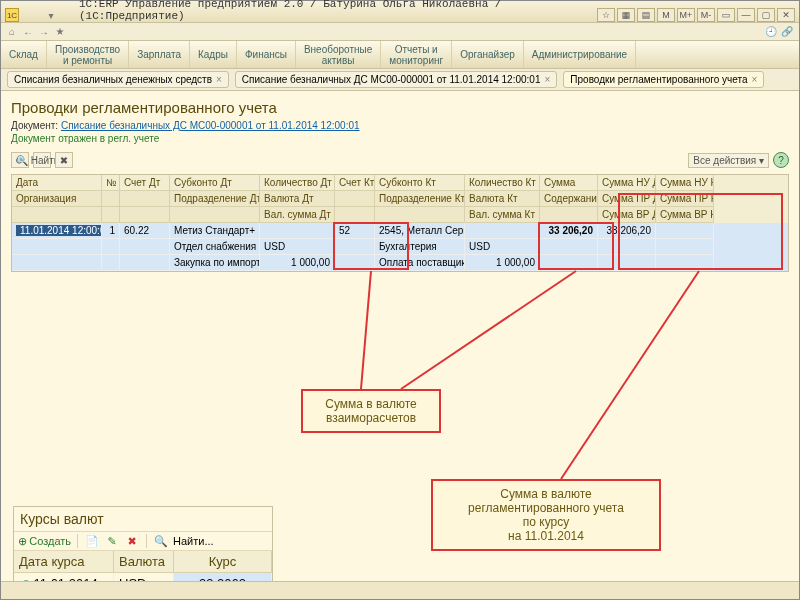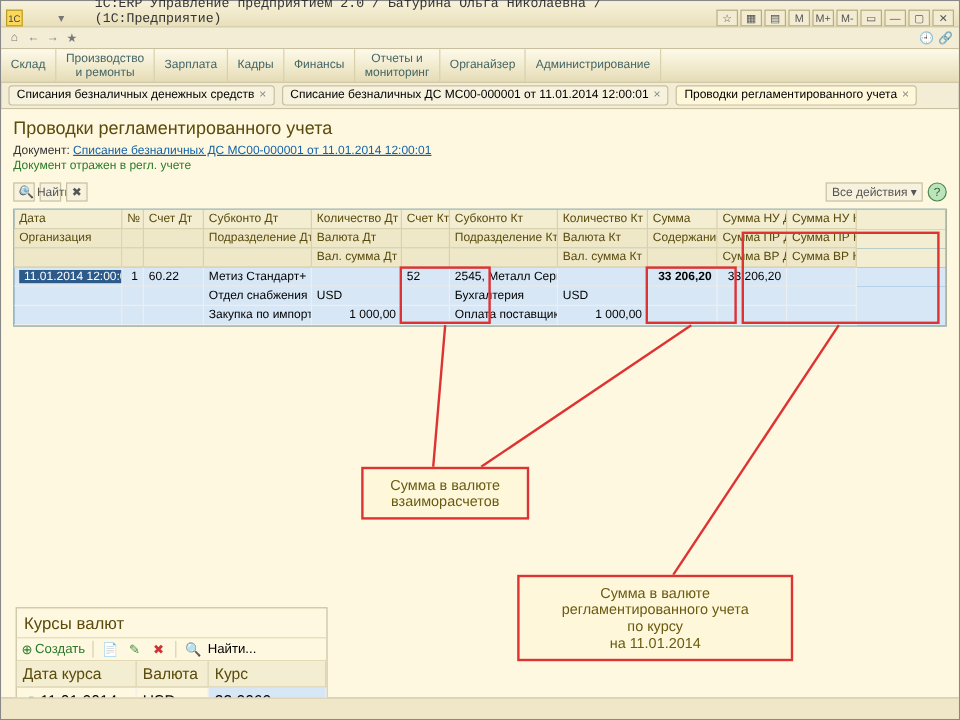--- a/index.html
+++ b/index.html
@@ -46,21 +46,21 @@
   .rates { position:absolute; left:12px; top:415px; width:260px; background:#fff8e0; border:1px solid #c9c0a0; }
   .rates-title { font-size:14px; color:#5a4b0c; padding:4px 6px; }
   .rates-tb { display:flex; align-items:center; gap:4px; padding:2px 4px; border-top:1px solid #e3dab5; border-bottom:1px solid #e3dab5;}
   .rates-tb .add { color:#2a7a2a; font-size:11px; display:flex; align-items:center; gap:2px;}
   .rates-tb .icon { width:16px; height:14px; display:flex; align-items:center; justify-content:center; font-size:11px;}
   .rates-tb .sep { width:1px; height:14px; background:#d9d0ac; margin:0 2px;}
   .rates-grid { }
   .rates-grid .rh, .rates-grid .rr { display:flex; font-size:13px; }
   .rates-grid .rh > div { background:#f3edd1; border-right:1px solid #d9d0ac; border-bottom:1px solid #d9d0ac; padding:3px 5px; color:#5a4b0c;}
   .rates-grid .rr > div { border-right:1px solid #eee; border-bottom:1px solid #eee; padding:3px 5px; }
-  .rc1{width:100px}.rc2{width:60px}.rc3{flex:1;text-align:left}
+  .rc1{width:100px}.rc2{width:60px}.rc3{flex:1;text-align:center}
   .rsel { background:#d7e7f6; }
   .statusbar { height:18px; background:#efe7c7; border-top:1px solid #c9c0a0; }
 </style>
 </head>
 <body>
 
 <div class="window">
   <div class="titlebar">
     <div class="title-ico">1C</div>
     <div class="t2i">▾</div>
@@ -90,20 +90,22 @@
     </div>
   </div>
 
   <div class="menubar">
     <div class="mitem">Склад</div>
     <div class="mitem" style="white-space:pre-line">Производство
 и ремонты</div>
     <div class="mitem">Зарплата</div>
     <div class="mitem">Кадры</div>
     <div class="mitem">Финансы</div>
+    <div class="mitem" style="white-space:pre-line">Внеоборотные
+активы</div>
     <div class="mitem" style="white-space:pre-line">Отчеты и
 мониторинг</div>
     <div class="mitem">Органайзер</div>
     <div class="mitem">Администрирование</div>
   </div>
 
   <div class="tabs">
     <div class="tab">
         <span>Списания безналичных денежных средств</span>
         <span class="x">×</span>

